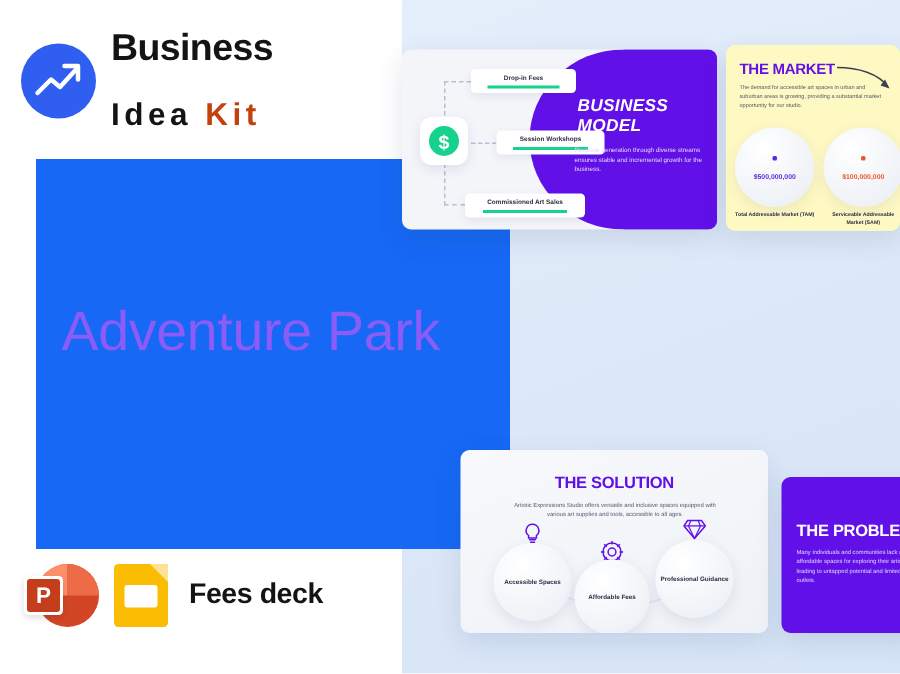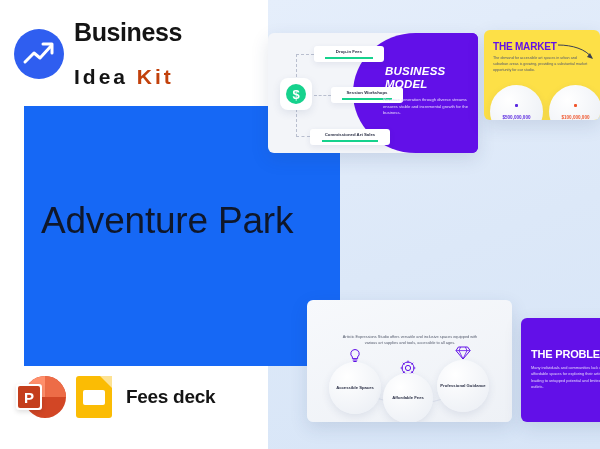--- a/index.html
+++ b/index.html
@@ -17,21 +17,21 @@
     background: linear-gradient(160deg, #e5eefb 0%, #dce8f8 55%, #d7e5f7 100%);
   }
 
   
   .hero-rect {
     position: absolute; left: 24px; top: 106px; width: 316px; height: 260px;
     background: #1668f5;
   }
   .hero-title {
     position: absolute; left: 41px; top: 200px;
-    font-size: 37px; font-weight: 400; color: #0f172a;
+    font-size: 37px; font-weight: 400; color: #8b5cf6;
     letter-spacing: -0.2px; white-space: nowrap;
   }
 
   
   .brand { position: absolute; left: 14px; top: 20px; display: flex; align-items: center; gap: 10px; }
   .brand-mark { width: 50px; height: 50px; border-radius: 50%; background: #2f5ef0; position: relative; }
   .brand-mark svg { position: absolute; left: 0; top: 0; }
   .brand-text { display: flex; flex-direction: column; line-height: 1; gap: 19px; }
   .brand-line1 { font-size: 25px; font-weight: 700; color: #141414; letter-spacing: -0.4px; }
   .brand-line2 { font-size: 21px; font-weight: 700; color: #141414; letter-spacing: 3px; margin-top: 2px; }
@@ -79,21 +79,21 @@
   }
   .bm-pill span { font-size: 4.3px; font-weight: 700; color: #2a2f45; white-space: nowrap; }
   .bm-pill i { display: block; width: 78%; height: 1.3px; background: #16d28d; margin-top: 3px; }
   .bm-p1 { left: 46px; top: 13px;  width: 70px; height: 16px; }
   .bm-p2 { left: 63px; top: 54px;  width: 72px; height: 16px; }
   .bm-p3 { left: 42px; top: 96px;  width: 80px; height: 16px; }
   .bm-line { position: absolute; border-left: 1px dashed #b9bfcf; }
   .bm-line-h { position: absolute; border-top: 1px dashed #b9bfcf; }
 
   
-  .card-mk { left: 484px; top: 30px; width: 116px; height: 90px; background: #fde047; }
+  .card-mk { left: 484px; top: 30px; width: 116px; height: 124px; background: #fef9c3; }
   .mk-title { position: absolute; left: 9px; top: 11px; font-size: 10px; font-weight: 700; color: #6210e8; letter-spacing: -0.2px; }
   .mk-body { position: absolute; left: 9px; top: 26px; width: 97px; font-size: 3.7px; color: #52596b; line-height: 1.6; }
   .mk-arrow { position: absolute; left: 72px; top: 12px; }
   .mk-circles { position: absolute; left: 6px; top: 55px; display: flex; gap: 6px; }
   .mk-circ {
     width: 53px; height: 53px; border-radius: 50%;
     background: radial-gradient(circle at 35% 28%, #ffffff 0%, #eef1f6 75%);
     box-shadow: 0 3px 9px rgba(40,60,110,0.09);
     display: flex; flex-direction: column; align-items: center; justify-content: center;
   }
@@ -230,20 +230,21 @@
         <div class="mk-dot" style="background:#f0562d;"></div>
         <div class="mk-val" style="color:#f0562d;">$100,000,000</div>
       </div>
     </div>
     <div class="mk-lbl mk-lbl1">Total Addressable Market (TAM)</div>
     <div class="mk-lbl mk-lbl2">Serviceable Addressable Market (SAM)</div>
   </div>
 
 
   <div class="card card-sl">
+    <div class="sl-title">THE SOLUTION</div>
     <div class="sl-body">Artistic Expressions Studio offers versatile and inclusive spaces equipped with various art supplies and tools, accessible to all ages.</div>
 
     <div class="sl-link" style="left:66px; top:100px; width:24px; transform:rotate(16deg);"></div>
     <div class="sl-link" style="left:118px; top:100px; width:24px; transform:rotate(-16deg);"></div>
 
     <div class="sl-ic" style="left:41px; top:48px;">
       <svg width="14" height="16" viewBox="0 0 14 16">
         <path d="M7 1.5a4.2 4.2 0 0 0-2.6 7.5v1.6h5.2V9A4.2 4.2 0 0 0 7 1.5z" fill="none" stroke="#6210e8" stroke-width="1"></path>
         <rect x="4.6" y="11.4" width="4.8" height="1" rx="0.5" fill="#6210e8"></rect>
         <rect x="5.2" y="13" width="3.6" height="1" rx="0.5" fill="#6210e8"></rect>

